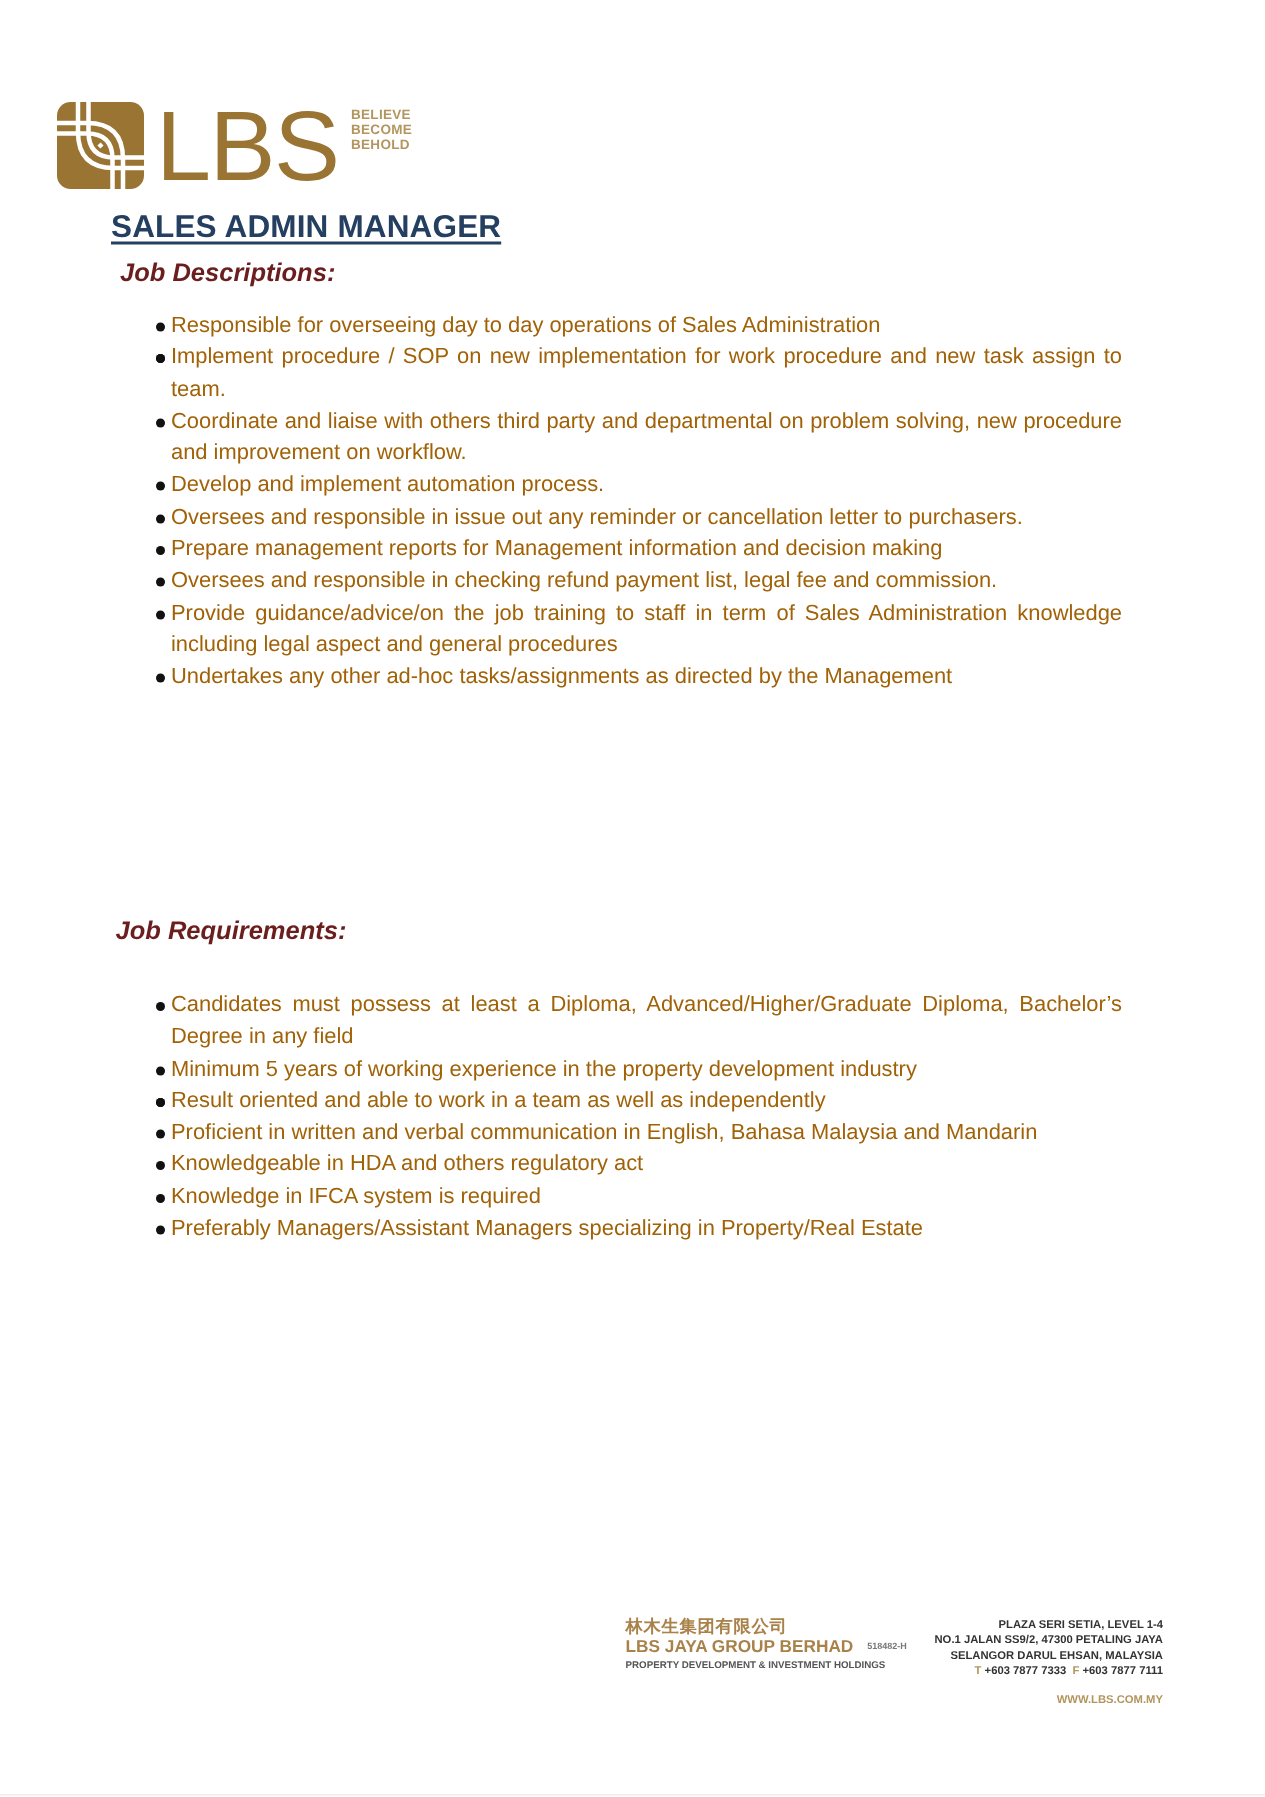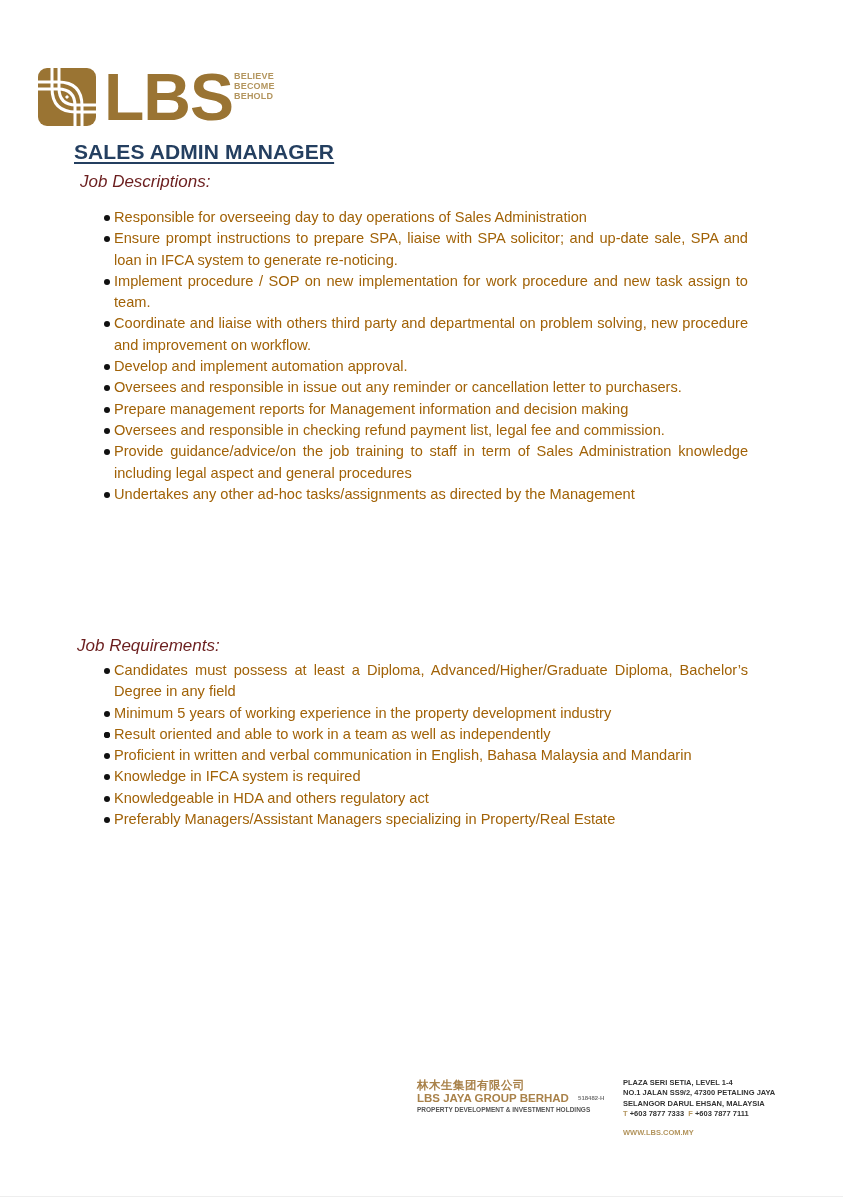--- a/index.html
+++ b/index.html
@@ -5,47 +5,47 @@
   html, body { margin: 0; padding: 0; background: #ffffff; }
   body { width: 843px; height: 1198px; position: relative; overflow: hidden;
          font-family: "Liberation Sans", sans-serif; color: #1a1a1a; }
   .page { position: absolute; left: 0; top: 0; width: 843px; height: 1190px; background: #fff; }
   .bottom-edge { position: absolute; left: 0; top: 1196px; width: 843px; height: 1px; background: #eeeeee; }
 
   
   .logo { position: absolute; left: 38px; top: 68px; height: 60px; }
   .logo-mark { position: absolute; left: 0; top: 0; width: 58px; height: 58px; }
   .logo-text { position: absolute; left: 66px; top: -6px; font-family: "Liberation Sans", sans-serif;
-               font-size: 66px; font-weight: bold; color: #9a7433; letter-spacing: -1px; line-height: 70px; }
+               font-size: 66px; font-weight: normal; color: #9a7433; letter-spacing: -1px; line-height: 70px; }
   .logo-tag { position: absolute; left: 196px; top: 3px; font-size: 9px; line-height: 10px; color: #b3955e;
               font-weight: bold; letter-spacing: 0.2px; }
   .logo-tag div { white-space: nowrap; }
 
   
   .title { position: absolute; left: 74px; top: 140px; font-size: 21px; font-weight: bold; color: #243f60;
            text-decoration: underline; text-decoration-thickness: 2px; text-underline-offset: 3px; letter-spacing: 0.1px; }
 
-  .section-heading { position: absolute; font-size: 17px; font-weight: normal; font-style: italic; color: #6b1e1e; }
+  .section-heading { position: absolute; font-size: 17px; font-weight: bold; font-style: italic; color: #6b1e1e; }
   .h-desc { left: 80px; top: 172px; }
-  .h-req { left: 77px; top: 636px; }
+  .h-req { left: 77px; top: 611px; }
 
   ul.bullets { position: absolute; left: 0; margin: 0; padding: 0; list-style: none; width: 843px; }
   ul.bullets li { position: relative; padding-left: 114px; padding-right: 95px; font-size: 14.6px;
                   line-height: 21.3px; text-align: justify; color: #a16207; }
   ul.bullets li .dot { position: absolute; left: 104px; top: 8px; width: 6px; height: 6px; border-radius: 50%; background: #111; }
   .list-desc { top: 207px; }
   .list-req { top: 660px; }
 
   
   .footer-left { position: absolute; left: 417px; top: 1079px; }
   .cn { font-size: 11.5px; color: #a9824a; font-weight: bold; letter-spacing: 0.5px; line-height: 13px; }
   .company { font-size: 11.5px; color: #a9824a; font-weight: bold; line-height: 13px; white-space: nowrap; }
   .company .reg { font-size: 6px; color: #777; font-weight: bold; margin-left: 6px; vertical-align: middle; }
   .tagline { font-size: 6.5px; color: #555; font-weight: bold; line-height: 9px; white-space: nowrap; }
-  .footer-right { position: absolute; left: 623px; top: 1078px; font-size: 7.5px; line-height: 10.3px; color: #333; font-weight: bold; white-space: nowrap; }
+  .footer-right { position: absolute; left: 623px; top: 1078px; font-size: 7.5px; line-height: 10.3px; color: #333; font-weight: bold; white-space: nowrap; text-align: right; }
   .footer-right .accent { color: #b3955e; }
   .web { margin-top: 9px; color: #b3955e; }
 </style>
 </head>
 <body>
 
 <div class="page">
 
   <div class="logo">
     <svg class="logo-mark" viewBox="0 0 58 58">
@@ -68,40 +68,40 @@
       <div>BECOME</div>
       <div>BEHOLD</div>
     </div>
   </div>
 
   <div class="title">SALES ADMIN MANAGER</div>
 
   <div class="section-heading h-desc">Job Descriptions:</div>
   <ul class="bullets list-desc">
       <li><span class="dot"></span><span>Responsible for overseeing day to day operations of Sales Administration</span></li>
-      <li><span class="dot"></span><span>Ensure prompt instructions to prepare SPA, liaise with SPA solicitor; and up-date sale, SPA and loan in IFCA system to generate re-noticing.</span></li>
+      <li><span class="dot"></span></li>
       <li><span class="dot"></span><span>Implement procedure / SOP on new implementation for work procedure and new task assign to team.</span></li>
       <li><span class="dot"></span><span>Coordinate and liaise with others third party and departmental on problem solving, new procedure and improvement on workflow.</span></li>
-      <li><span class="dot"></span><span>Develop and implement automation approval.</span></li>
+      <li><span class="dot"></span><span>Develop and implement automation process.</span></li>
       <li><span class="dot"></span><span>Oversees and responsible in issue out any reminder or cancellation letter to purchasers.</span></li>
       <li><span class="dot"></span><span>Prepare management reports for Management information and decision making</span></li>
       <li><span class="dot"></span><span>Oversees and responsible in checking refund payment list, legal fee and commission.</span></li>
       <li><span class="dot"></span><span>Provide guidance/advice/on the job training to staff in term of Sales Administration knowledge including legal aspect and general procedures</span></li>
       <li><span class="dot"></span><span>Undertakes any other ad-hoc tasks/assignments as directed by the Management</span></li>
     </ul>
 
   <div class="section-heading h-req">Job Requirements:</div>
   <ul class="bullets list-req">
       <li><span class="dot"></span><span>Candidates must possess at least a Diploma, Advanced/Higher/Graduate Diploma, Bachelor’s Degree in any field</span></li>
       <li><span class="dot"></span><span>Minimum 5 years of working experience in the property development industry</span></li>
       <li><span class="dot"></span></li>
       <li><span class="dot"></span><span>Result oriented and able to work in a team as well as independently</span></li>
       <li><span class="dot"></span><span>Proficient in written and verbal communication in English, Bahasa Malaysia and Mandarin</span></li>
+      <li><span class="dot"></span><span>Knowledgeable in HDA and others regulatory act</span></li>
       <li><span class="dot"></span><span>Knowledge in IFCA system is required</span></li>
-      <li><span class="dot"></span><span>Knowledgeable in HDA and others regulatory act</span></li>
       <li><span class="dot"></span><span>Preferably Managers/Assistant Managers specializing in Property/Real Estate</span></li>
     </ul>
 
   <div class="footer-left">
     <div class="cn">林木生集团有限公司</div>
     <div class="company">
       <span>LBS JAYA GROUP BERHAD</span>
       <span class="reg">518482-H</span>
     </div>
     <div class="tagline">PROPERTY DEVELOPMENT &amp; INVESTMENT HOLDINGS</div>

